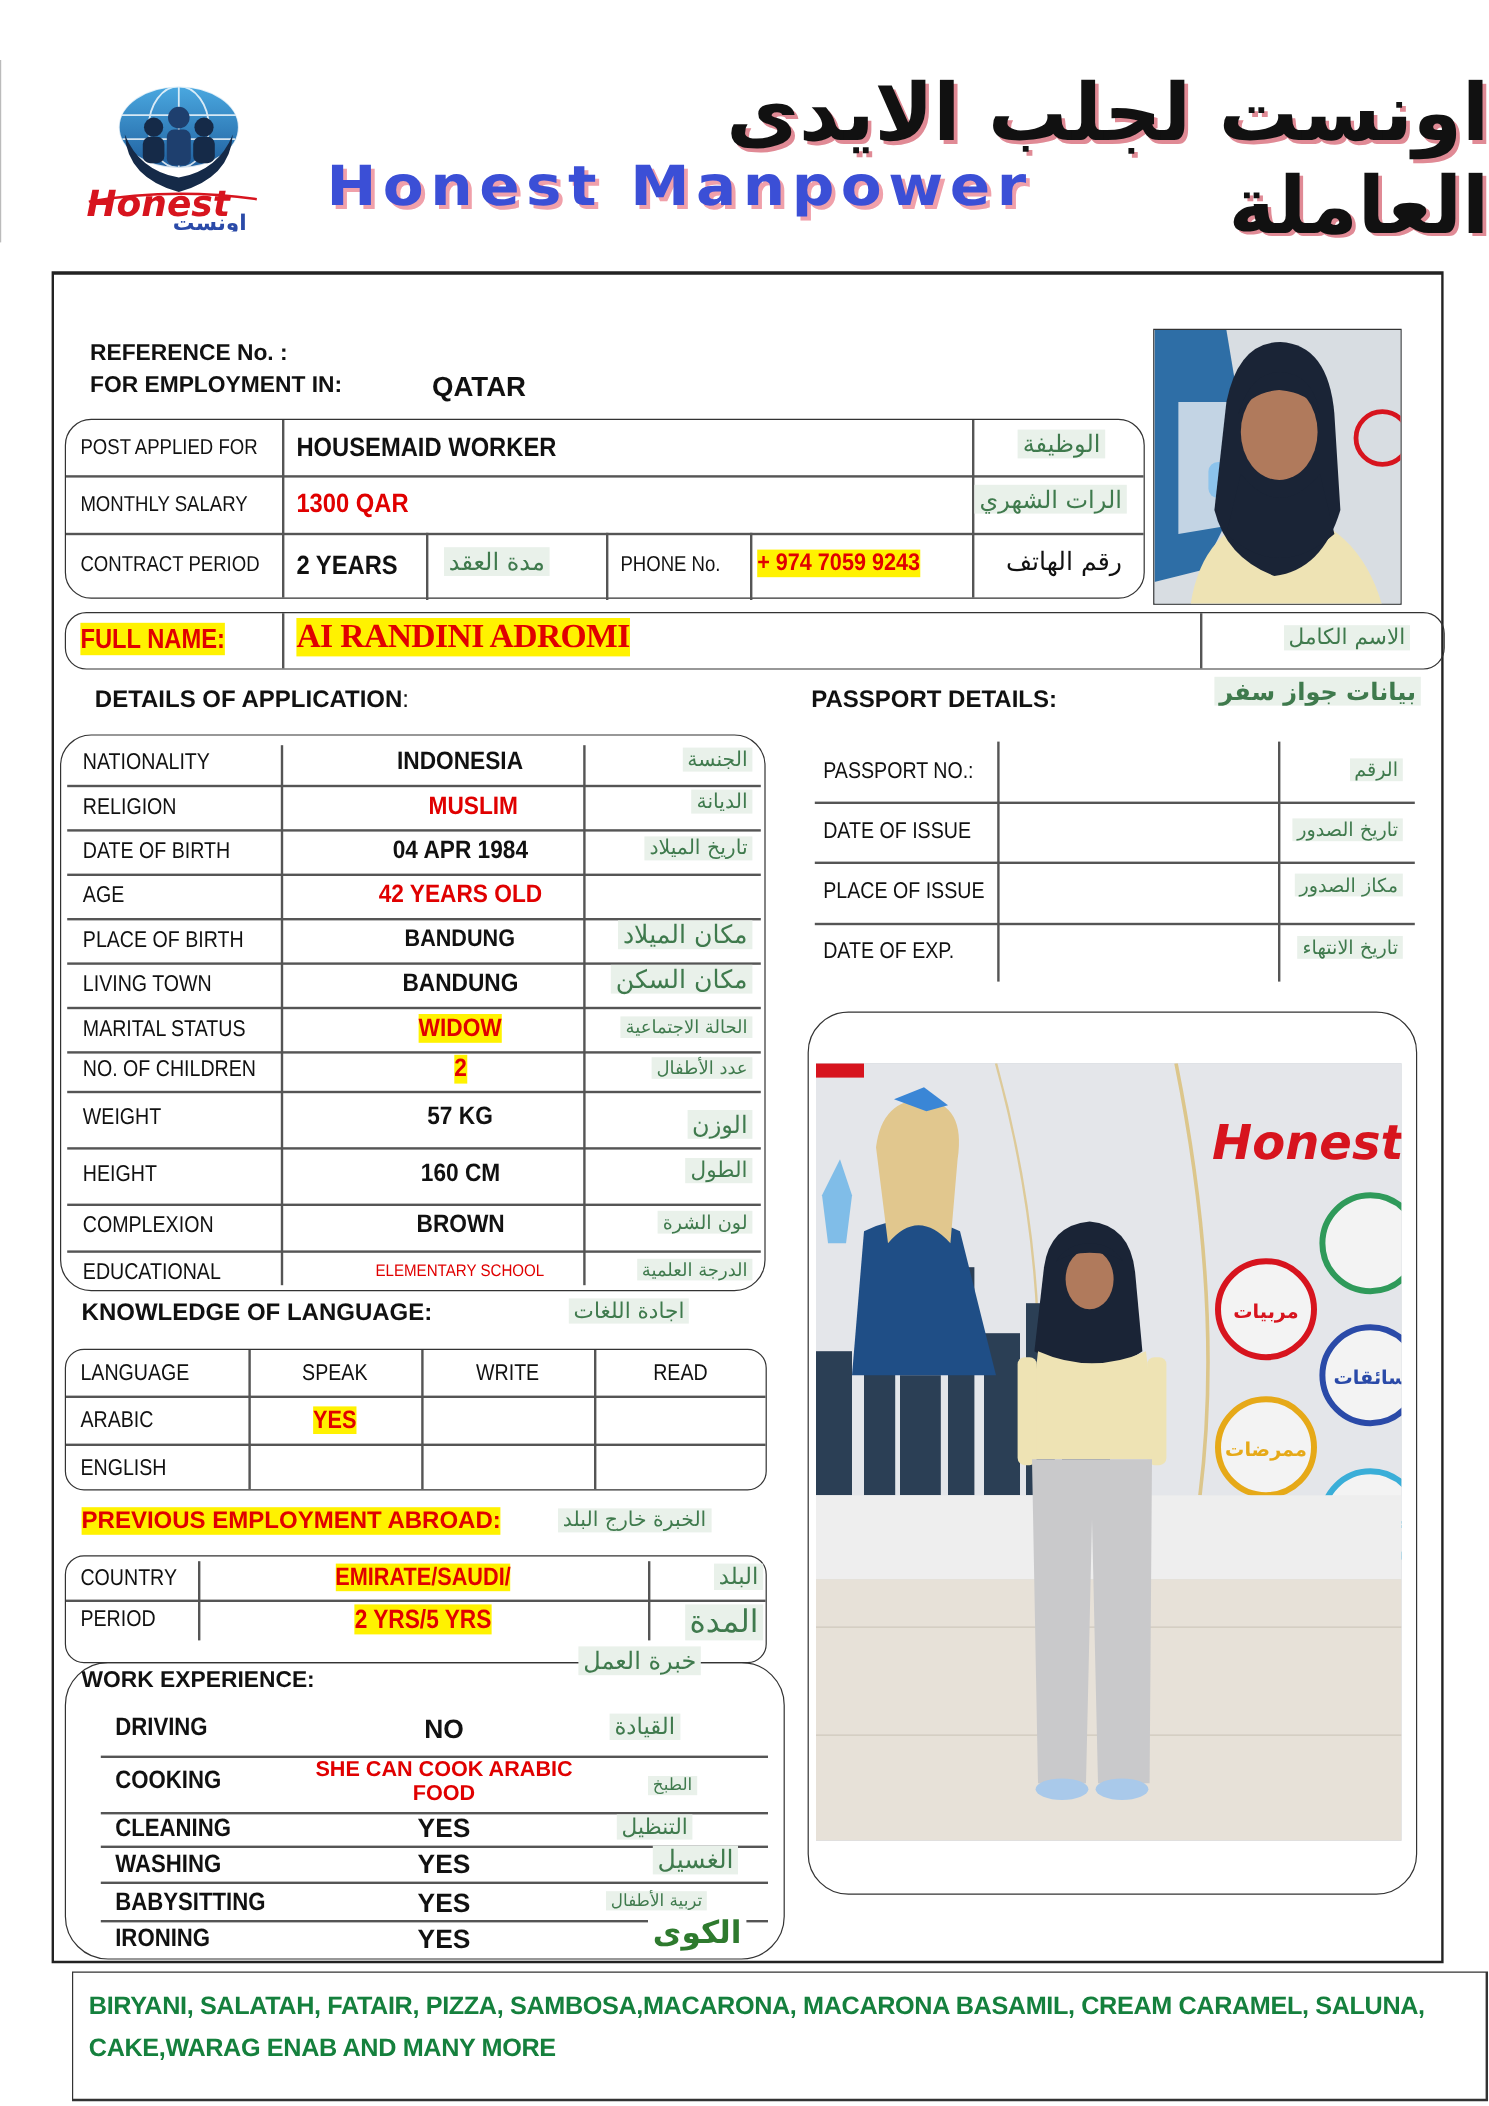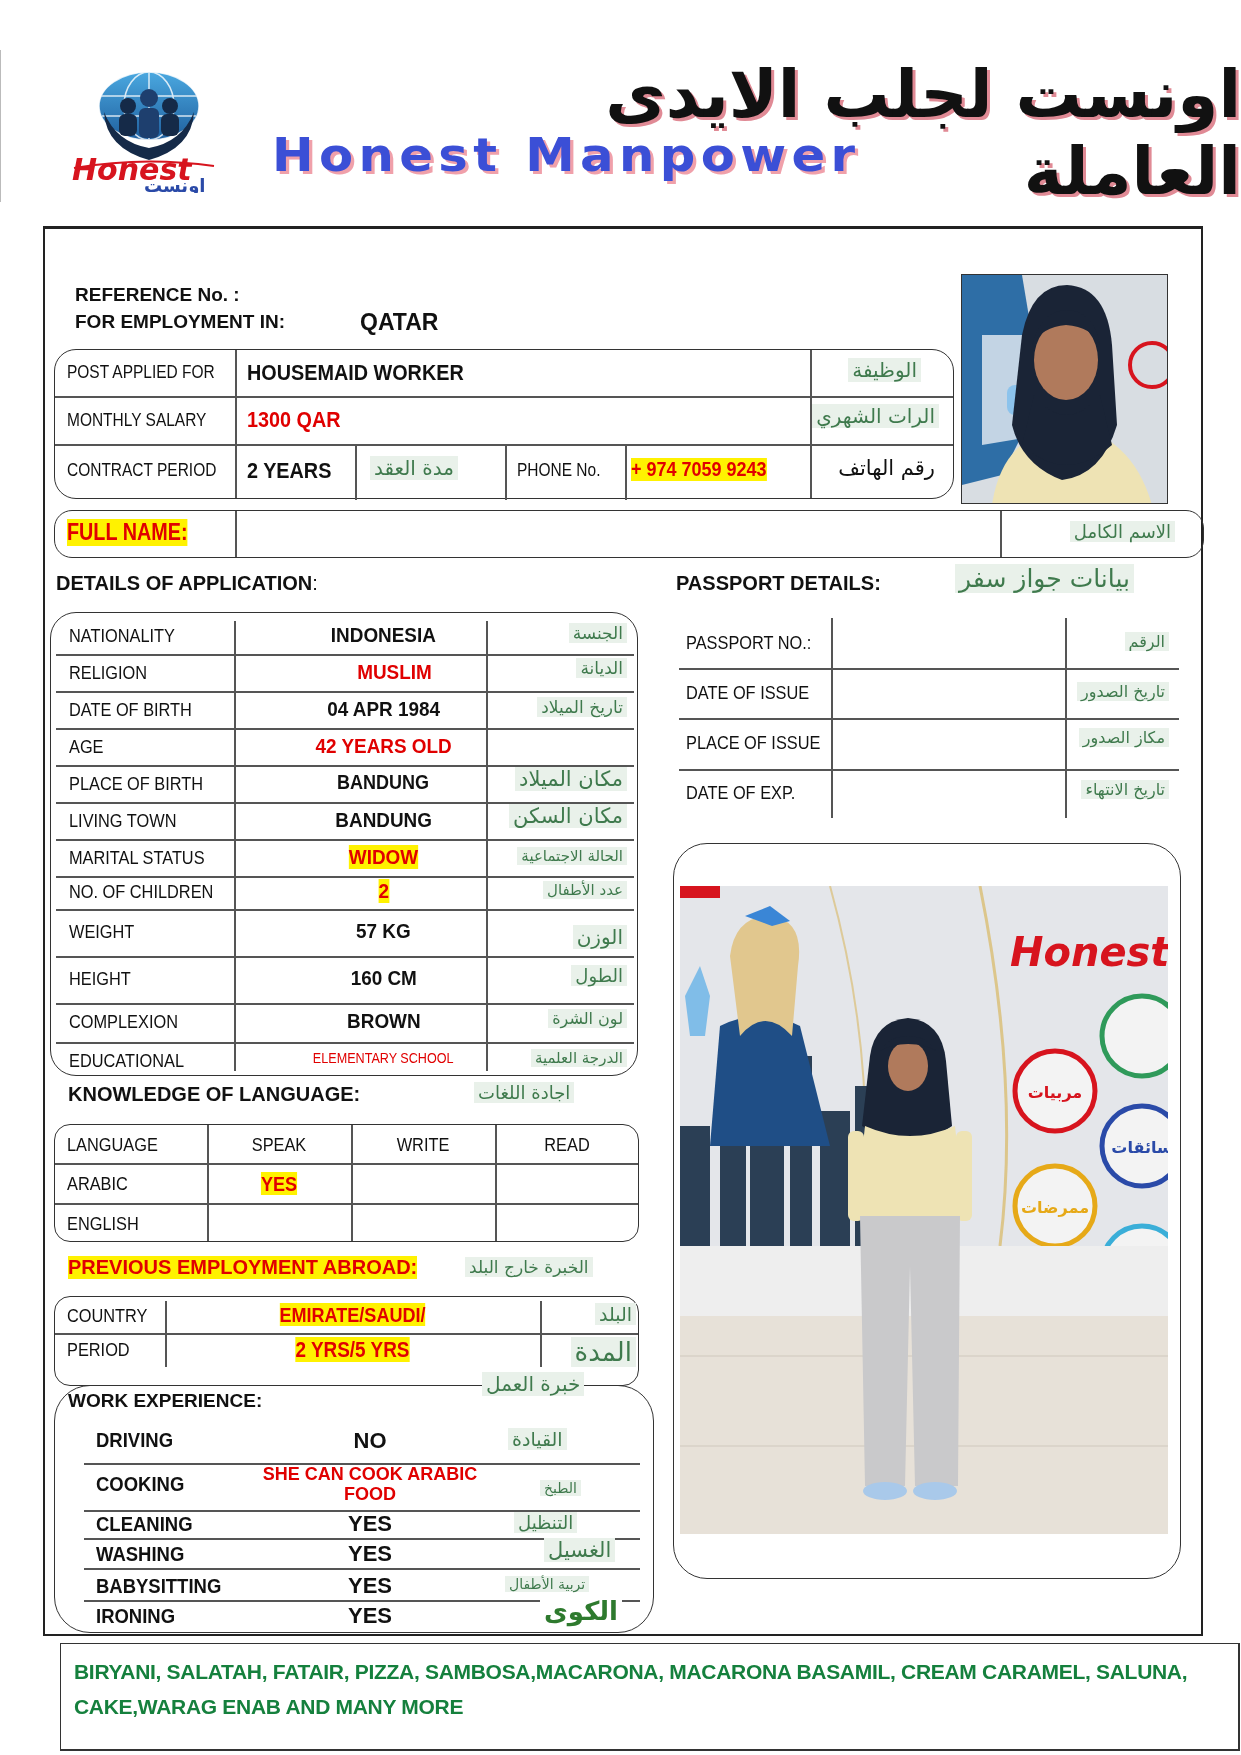--- a/index.html
+++ b/index.html
@@ -148,28 +148,29 @@
     <path d="M70 70 Q80 35 105 35 Q132 36 138 70 Q130 52 104 50 Q80 52 70 70Z" fill="#1a2436"></path>
     <path d="M72 120 Q104 160 138 120 L150 170 Q104 210 60 170Z" fill="#1a2436"></path>
     <circle cx="190" cy="90" r="22" fill="none" stroke="#d7141e" stroke-width="4"></circle>
   </svg>
 </div>
 
 <div class="abs namebox">
   <div class="vline" style="left:180px; top:0; height:100%;"></div>
   <div class="vline" style="left:945px; top:0; height:100%;"></div>
   <div class="abs hl red" style="left:12px; top:8px; font-size:23px; font-weight:bold; transform:scaleX(0.86); transform-origin:left;">FULL NAME:</div>
+  <div class="abs hl red" style="left:192px; top:4px; font-size:28px; font-weight:bold; font-family:'Liberation Serif', serif; letter-spacing:-0.5px;">AI RANDINI ADROMI</div>
   <div class="ar" style="position:absolute; right:28px; top:10px; font-size:18px;">الاسم الكامل</div>
 </div>
 
-<div class="abs sec" style="left:56px; top:572px;">
+<div class="abs sec" style="left:79px; top:572px;">
   <span>DETAILS OF APPLICATION</span><span style="font-weight:normal;">:</span>
 </div>
 <div class="abs sec" style="left:676px; top:572px;">PASSPORT DETAILS:</div>
-<div class="abs ar" style="left:955px; top:564px; font-size:25px;">بيانات جواز سفر</div>
+<div class="abs ar" style="left:1012px; top:564px; font-size:20px;font-weight:bold;">بيانات جواز سفر</div>
 
 <div class="abs detbox">
   <div class="vline" style="left:183px; top:8px; height:450px;"></div>
   <div class="vline" style="left:435px; top:8px; height:450px;"></div>
   <div class="hline" style="left:5px; top:41px; width:578px;"></div>
   <div class="hline" style="left:5px; top:78px; width:578px;"></div>
   <div class="hline" style="left:5px; top:115px; width:578px;"></div>
   <div class="hline" style="left:5px; top:152px; width:578px;"></div>
   <div class="hline" style="left:5px; top:189px; width:578px;"></div>
   <div class="hline" style="left:5px; top:226px; width:578px;"></div>

